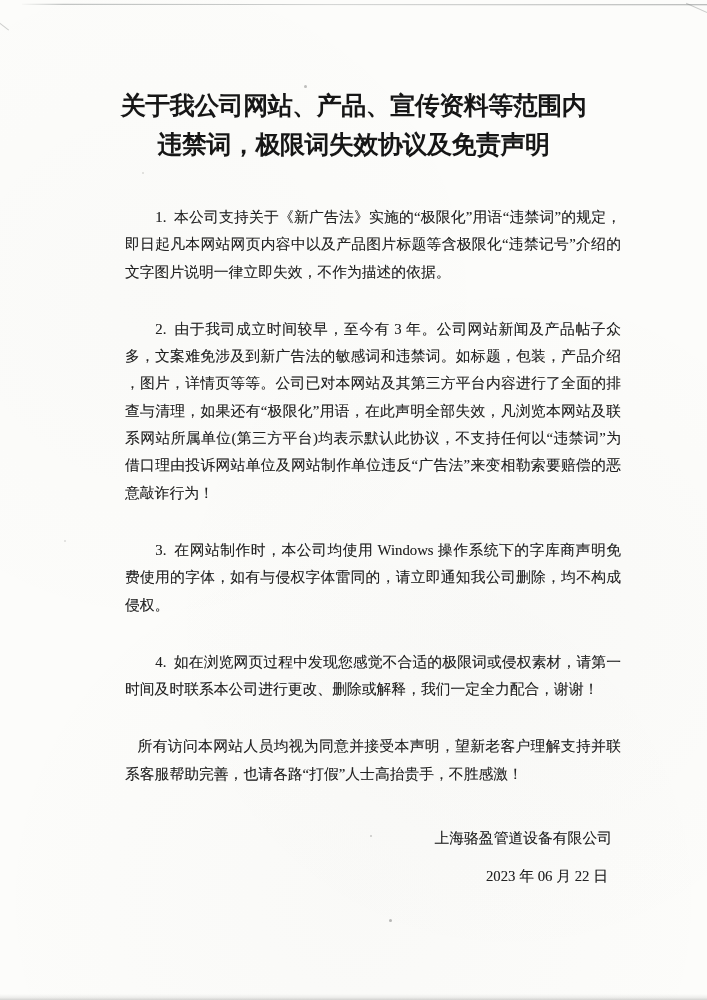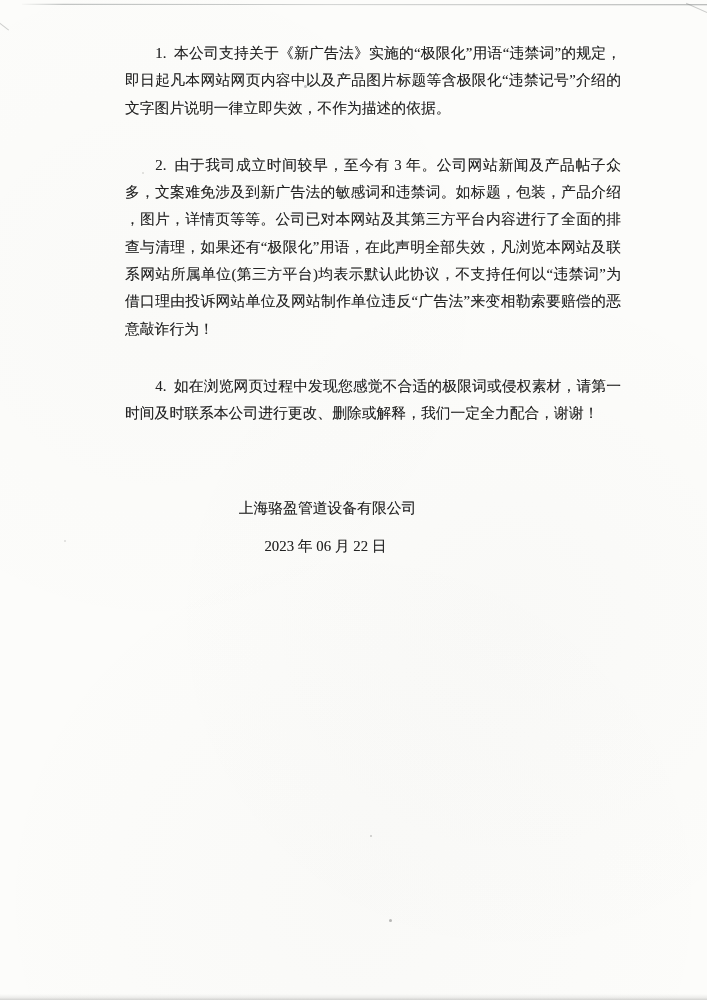--- a/index.html
+++ b/index.html
@@ -88,23 +88,23 @@
     text-align: justify;
     color: #232323;
     text-shadow: 0 0 0.4px rgba(30,30,30,0.35);
   }
   .content p { margin: 0 0 30px 0; }
   .content p.indent2 { text-indent: 2.05em; }
   .content p.indent1 { text-indent: 0.85em; }
   .content p:last-child { margin-bottom: 0; }
 
   .signature {
-    margin-top: 67px;
+    margin-top: 37px;
     padding-right: 95px;
-    text-align: center;
+    text-align: right;
     font-size: 14.8px;
     line-height: 27.3px;
     color: #232323;
     text-shadow: 0 0 0.4px rgba(30,30,30,0.35);
     padding-left: 43px;
   }
   .sig-date { margin-top: 11px; padding-right: 4px; }
 </style>
 </head>
 <body>
@@ -114,25 +114,31 @@
   <div class="artifact-topline"></div>
   <div class="artifact-topright-diag"></div>
   <div class="artifact-left-scratch"></div>
   <div class="artifact-bottom-edge"></div>
   <span class="speck speck-1"></span>
   <span class="speck speck-2"></span>
   <span class="speck speck-3"></span>
   <span class="speck speck-4"></span>
   <span class="speck speck-5"></span>
 
+  <h1 class="title">
+    <span class="tline">关于我公司网站、产品、宣传资料等范围内</span>
+    <span class="tline">违禁词，极限词失效协议及免责声明</span>
+  </h1>
 
   <div class="content">
     <p class="indent2">1. 本公司支持关于《新广告法》实施的“极限化”用语“违禁词”的规定，即日起凡本网站网页内容中以及产品图片标题等含极限化“违禁记号”介绍的文字图片说明一律立即失效，不作为描述的依据。</p>
     <p class="indent2">2. 由于我司成立时间较早，至今有 3 年。公司网站新闻及产品帖子众多，文案难免涉及到新广告法的敏感词和违禁词。如标题，包装，产品介绍 ，图片，详情页等等。公司已对本网站及其第三方平台内容进行了全面的排查与清理，如果还有“极限化”用语，在此声明全部失效，凡浏览本网站及联系网站所属单位(第三方平台)均表示默认此协议，不支持任何以“违禁词”为借口理由投诉网站单位及网站制作单位违反“广告法”来变相勒索要赔偿的恶意敲诈行为！</p>
+    <p class="indent2">3. 在网站制作时，本公司均使用 Windows 操作系统下的字库商声明免费使用的字体，如有与侵权字体雷同的，请立即通知我公司删除，均不构成侵权。</p>
     <p class="indent2">4. 如在浏览网页过程中发现您感觉不合适的极限词或侵权素材，请第一时间及时联系本公司进行更改、删除或解释，我们一定全力配合，谢谢！</p>
+    <p class="indent1">所有访问本网站人员均视为同意并接受本声明，望新老客户理解支持并联系客服帮助完善，也请各路“打假”人士高抬贵手，不胜感激！</p>
   </div>
 
   <div class="signature">
     <div class="sig-company">上海骆盈管道设备有限公司</div>
     <div class="sig-date">2023 年 06 月 22 日</div>
   </div>
 
 </div>
 
 </body></html>

